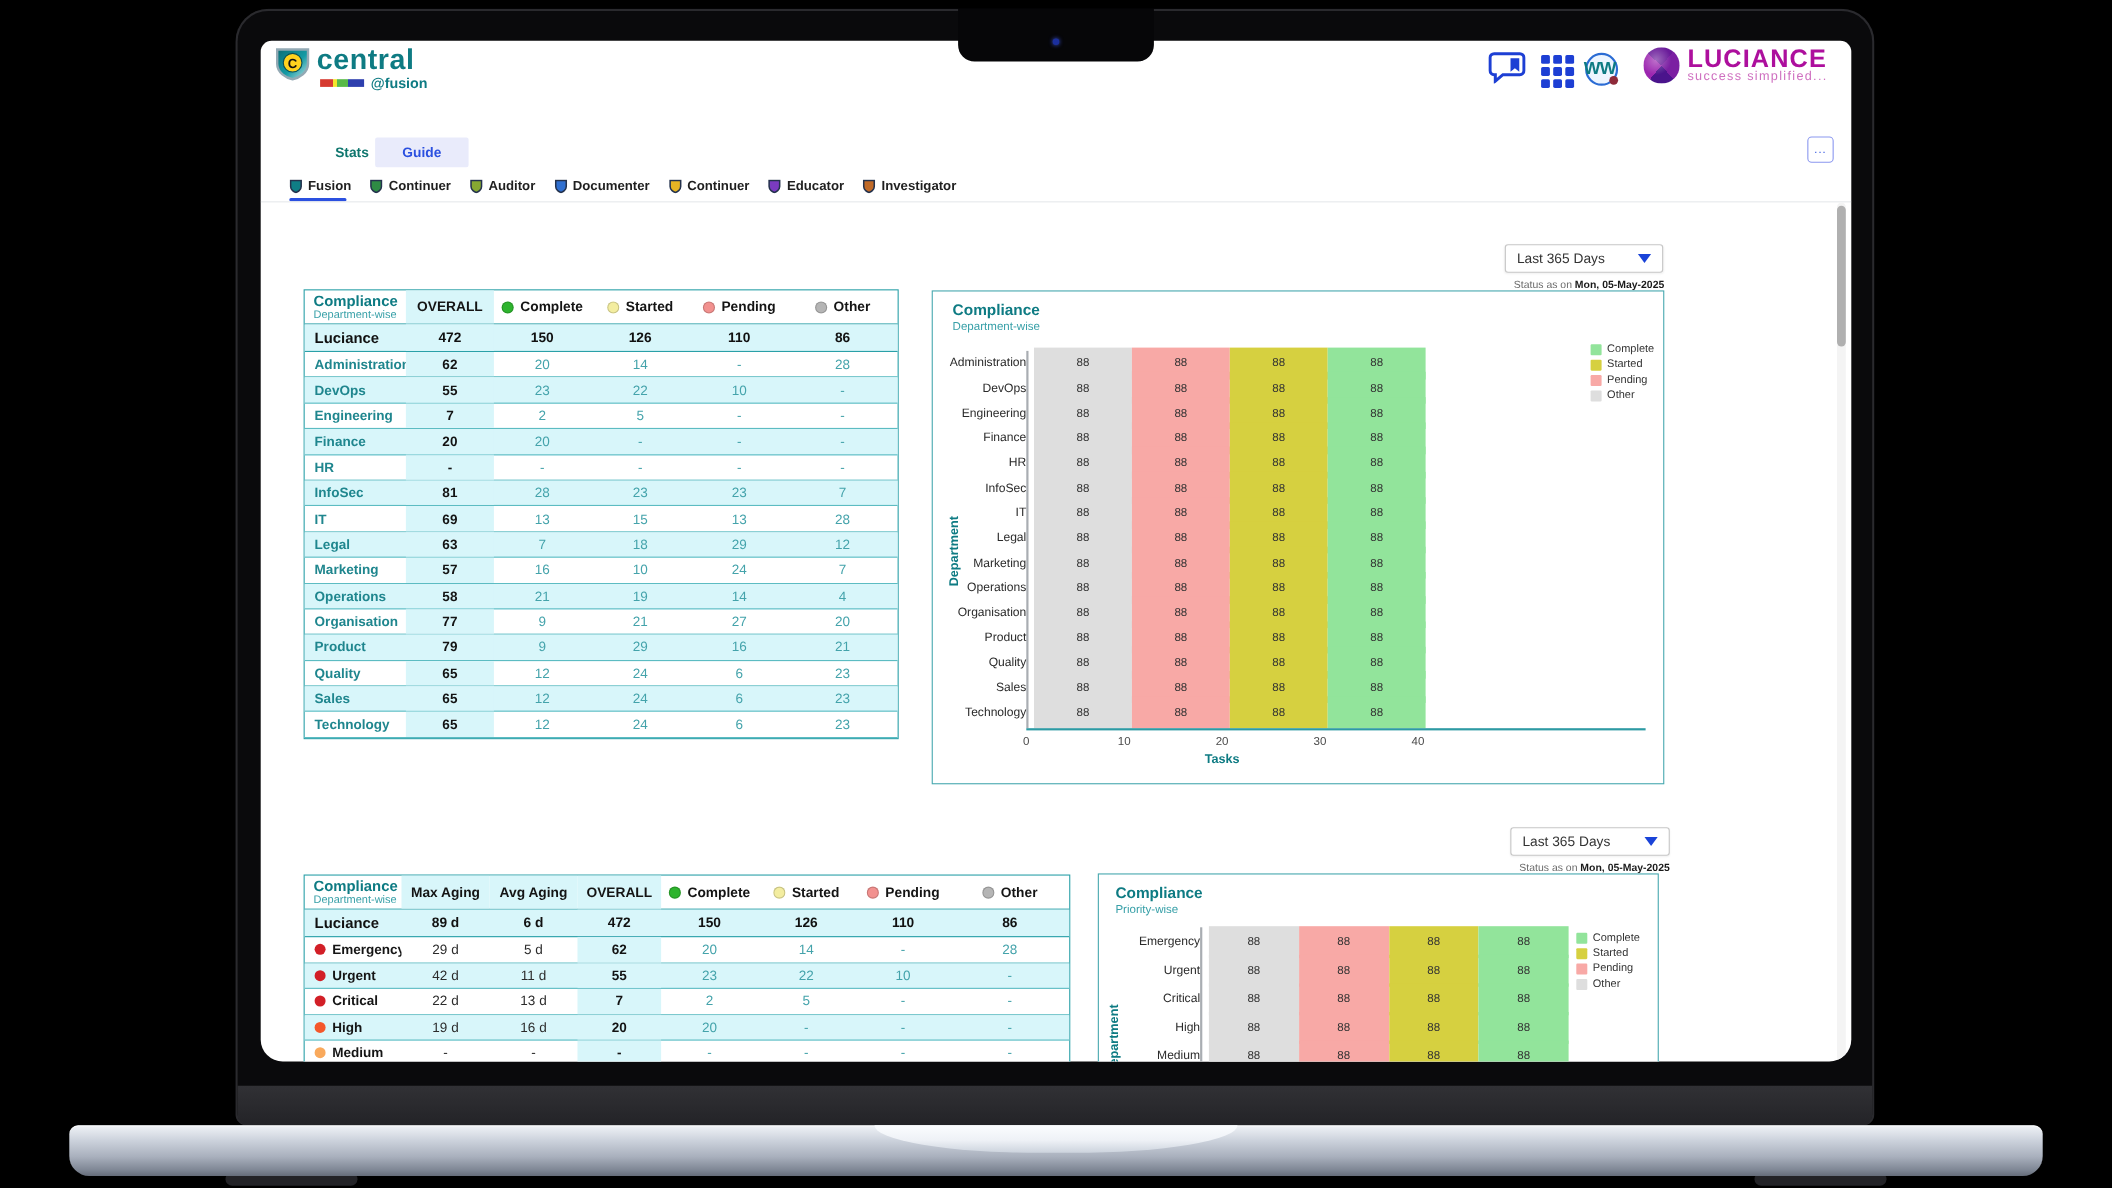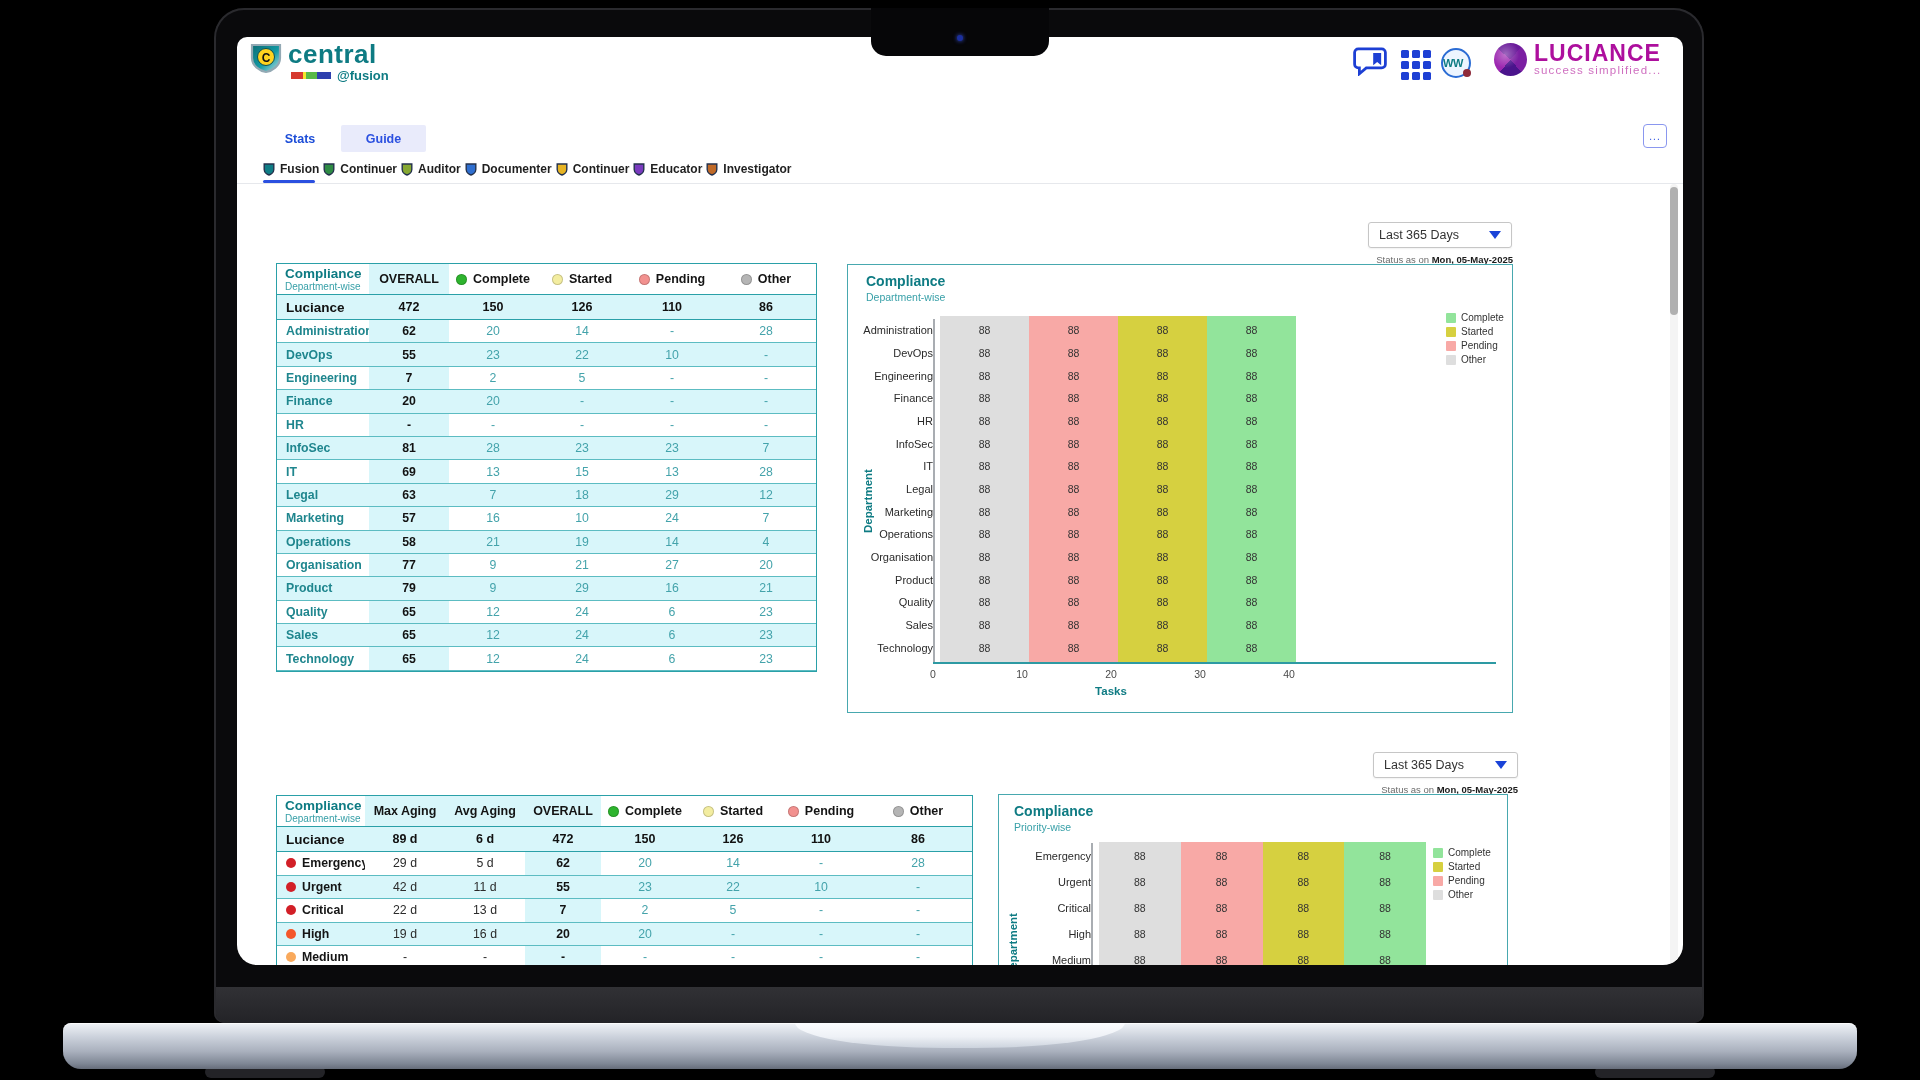--- a/index.html
+++ b/index.html
@@ -30,38 +30,38 @@
   .lcol{display:flex;flex-direction:column}
   .cname{font-size:26px;font-weight:700;color:#0e7b83;line-height:25px;letter-spacing:.5px}
   .lrow2{display:flex;align-items:center;gap:6px;margin-top:1px;margin-left:3px}
   .stripe{width:40px;height:7px;background:linear-gradient(90deg,#d63a2f 0 30%,#f4e52a 30% 38%,#58b947 38% 64%,#2e3fae 64% 100%)}
   .fuz{font-size:13px;font-weight:700;color:#0e7b83}
   .icon-chat{position:absolute;left:1116px;top:9px;width:34px;height:30px;cursor:pointer}
   .icon-grid{position:absolute;left:1164px;top:13px;display:grid;grid-template-columns:repeat(3,8px);
              grid-auto-rows:8px;gap:3px;cursor:pointer}
   .gsq{background:#1d3fd4;border-radius:1.5px}
   .icon-ww{position:absolute;left:1204px;top:11px;width:30px;height:30px;border-radius:50%;
-           border:2px solid #2b6cd4;background:#edf5ff;display:flex;align-items:center;justify-content:flex-start;
-           font-size:11px;font-weight:700;color:#0e7b83;letter-spacing:-.5px;box-sizing:border-box}
+           border:2px solid #2b6cd4;background:#edf5ff;display:flex;align-items:center;justify-content:flex-end;
+           font-size:16px;font-weight:700;color:#0e7b83;letter-spacing:-.5px;box-sizing:border-box}
   .wwdot{position:absolute;right:-2px;bottom:-1px;width:8px;height:8px;border-radius:50%;background:#8e2a3a}
   .luci{position:absolute;left:1257px;top:5px;display:flex;gap:7px;align-items:center}
   .swirl{width:33px;height:33px;border-radius:50%;flex-shrink:0;
          background:radial-gradient(circle at 35% 35%,rgba(255,255,255,.35),rgba(255,255,255,0) 45%),
          conic-gradient(from 40deg,#7b1fa2 0 100deg,#4a148c 100deg 180deg,#9c27b0 180deg 270deg,#6a1b9a 270deg 360deg)}
   .lname{font-size:23px;font-weight:800;color:#ad0f9d;letter-spacing:1px;line-height:22px}
   .ltag{font-size:11.5px;color:#cf6fc0;letter-spacing:1.2px;text-align:right}
   
   .tab{position:absolute;display:flex;align-items:center;justify-content:center;font-size:12.5px;
        font-weight:700;cursor:pointer}
-  .tab-stats{left:32px;top:88px;width:62px;height:27px;color:#1d4ed8}
+  .tab-stats{left:52px;top:88px;width:62px;height:27px;color:#0f766e}
   .tab-guide{left:104px;top:88px;width:85px;height:27px;background:#e9ebfb;color:#2b50e0;border-radius:2px}
   .more-btn{position:absolute;left:1406px;top:87px;width:24px;height:24px;border:1.5px solid #8a97ef;
             border-radius:4px;color:#2b50e0;font-size:10px;display:flex;align-items:center;justify-content:center;
             background:#fff;letter-spacing:1px;box-sizing:border-box;cursor:pointer}
-  .mods{position:absolute;left:26px;top:121px;height:22px;display:flex;gap:4px;align-items:center}
+  .mods{position:absolute;left:26px;top:121px;height:22px;display:flex;gap:17px;align-items:center}
   .mod{display:flex;gap:5px;align-items:center;position:relative;font-size:12px;color:#1f1f1f;
        font-weight:600;cursor:pointer}
   .mod .shield{display:flex}
   .mod.active::after{content:"";position:absolute;left:0;right:4px;bottom:-7px;height:3px;border-radius:2px;background:#2b50e0}
   .hr{position:absolute;left:0;right:0;top:146px;height:1px;background:#e6e8ec}
   .scroll-track{position:absolute;left:1433px;top:147px;width:8px;height:781px;background:#f4f4f4;border-radius:4px}
   .scroll-thumb{position:absolute;left:1433px;top:150px;width:8px;height:128px;background:#b0b0b0;border-radius:4px;cursor:pointer}
   
   .dd{position:absolute;background:#fff;border:1px solid #c6c6c6;border-radius:3px;display:flex;
       align-items:center;justify-content:space-between;padding:0 10px;font-size:12.5px;color:#333;

